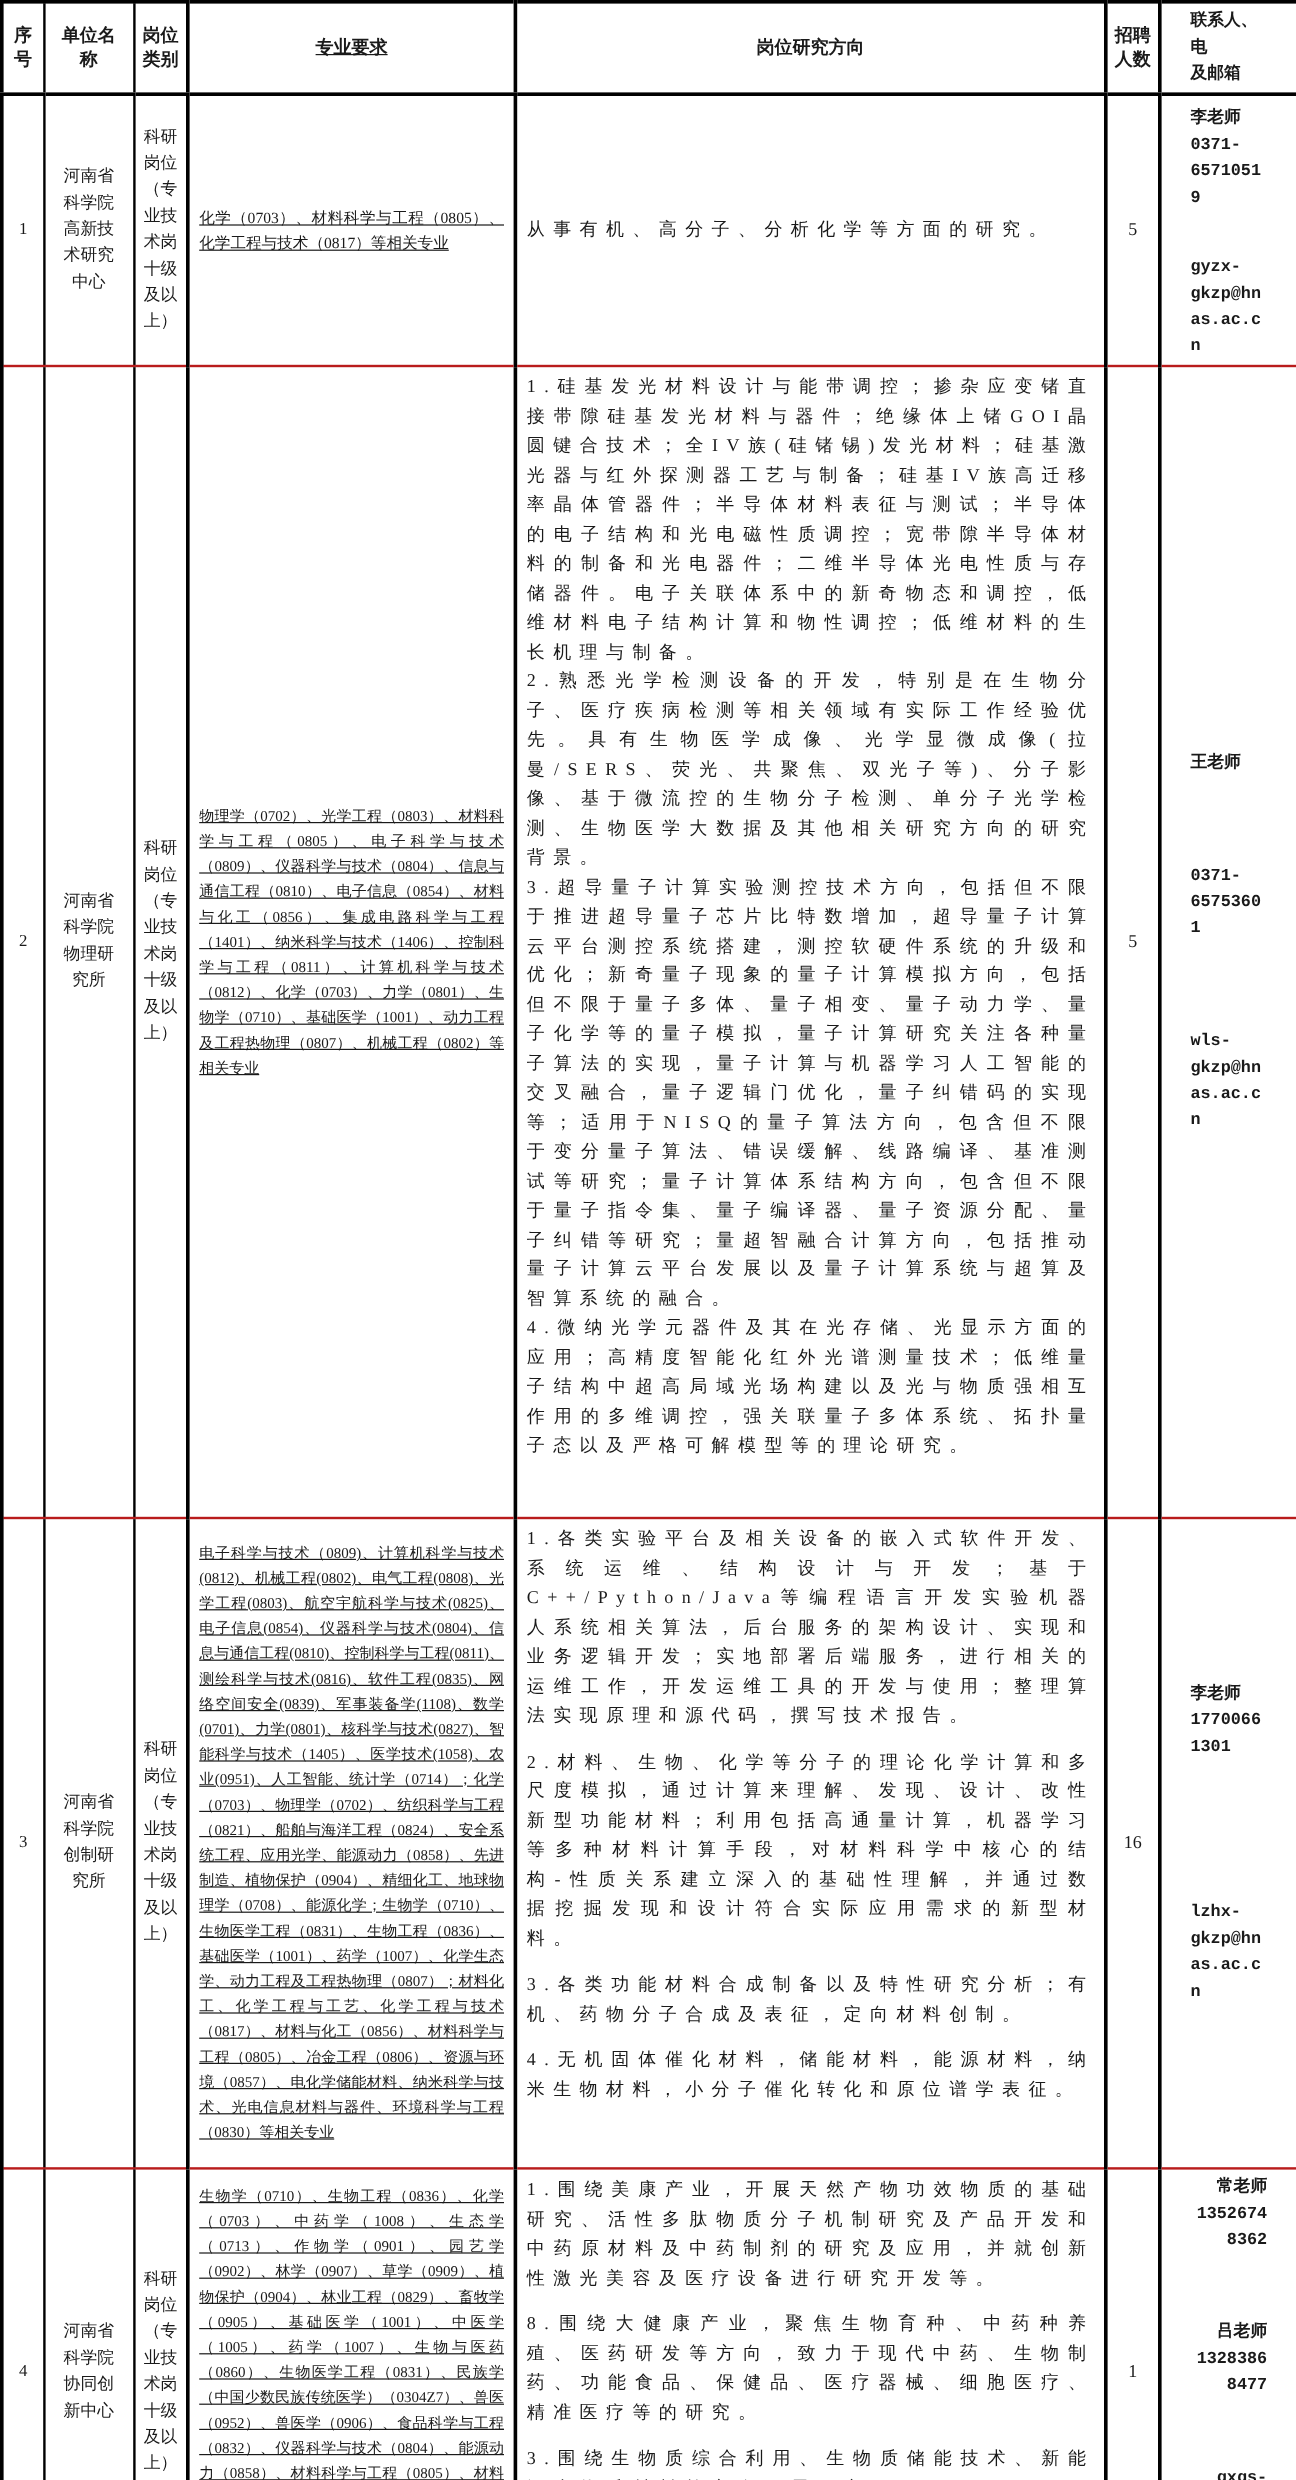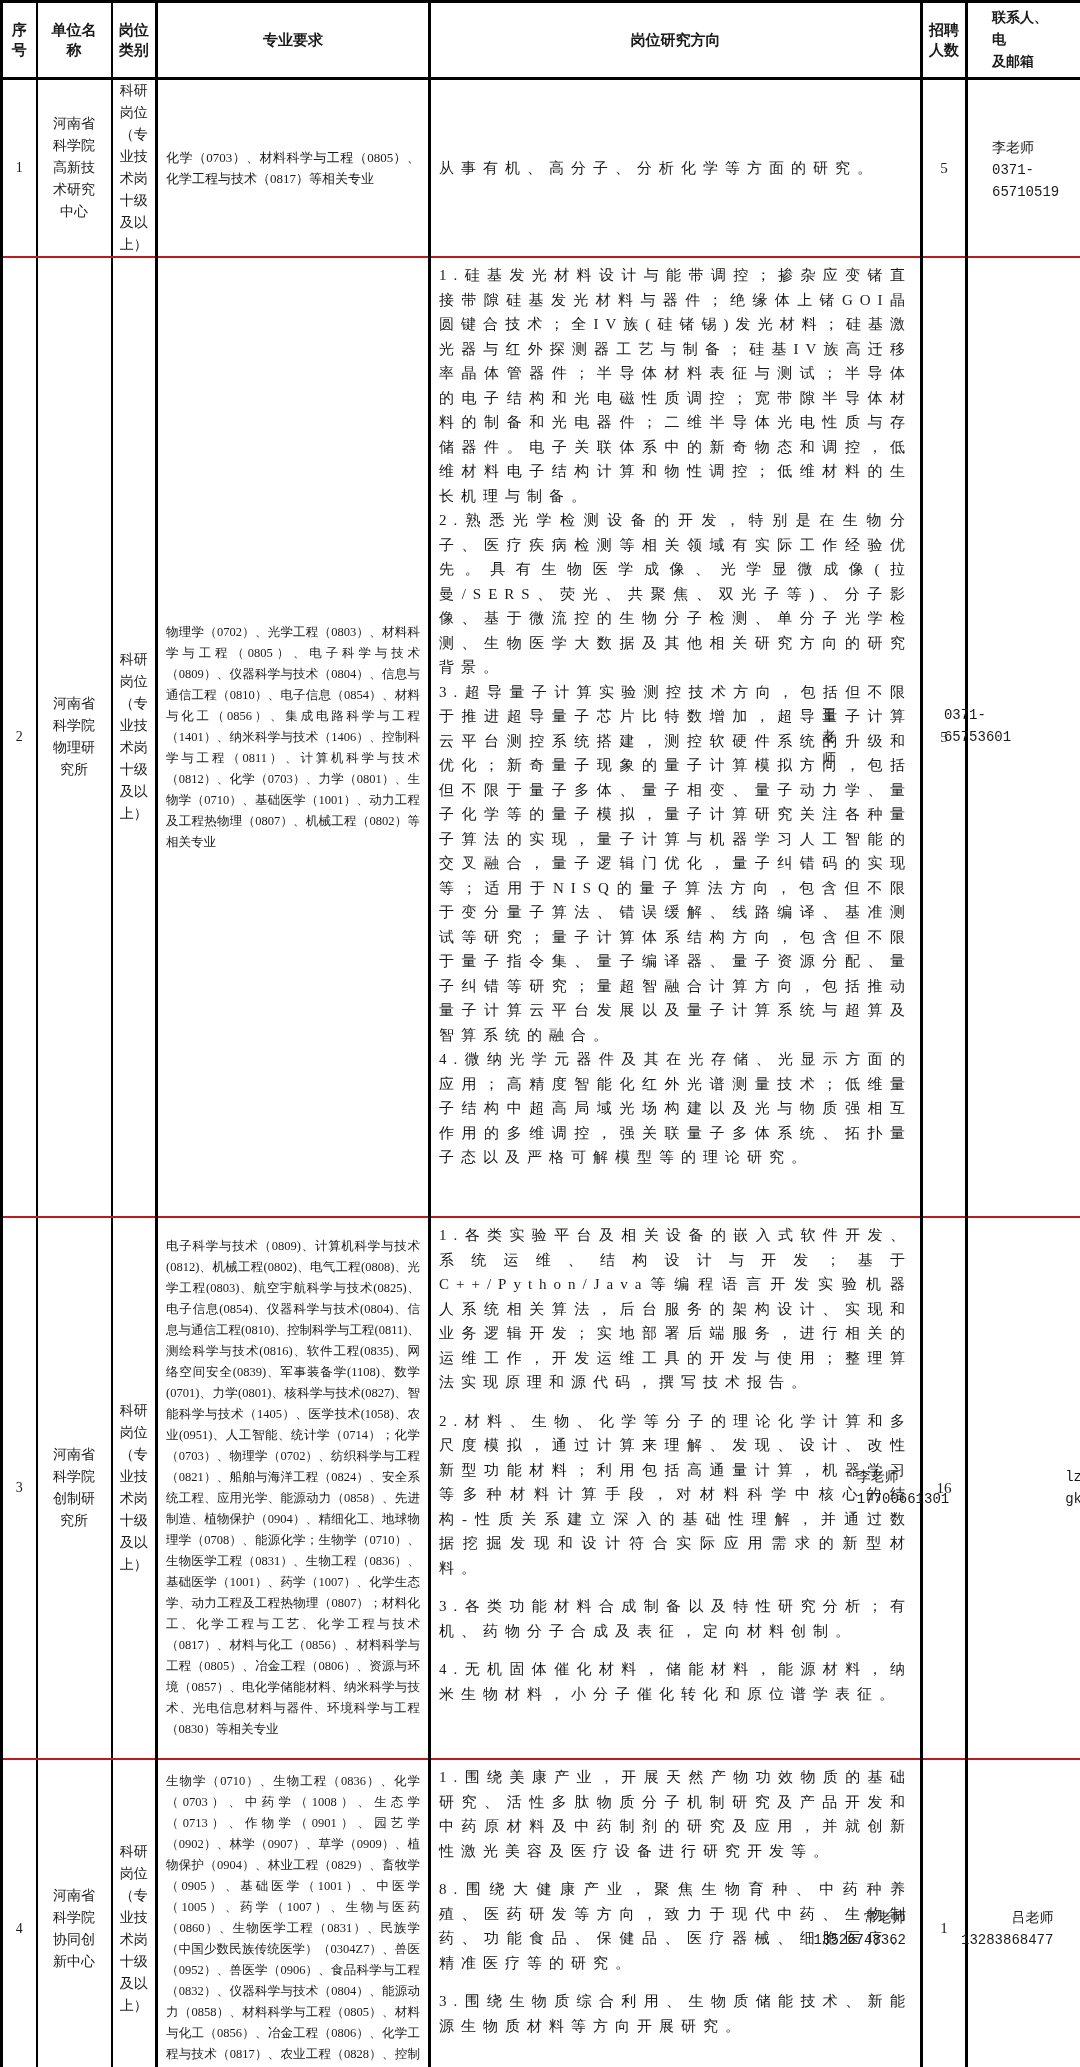--- a/index.html
+++ b/index.html
@@ -6,32 +6,32 @@
   body{width:1080px;font-family:"Liberation Serif","DejaVu Serif",serif;color:#1a1a1a;}
   table{width:1080px;border-collapse:collapse;table-layout:fixed;border:3px solid #000;}
   th,td{border:2px solid #000;padding:2px 4px;vertical-align:middle;box-sizing:border-box;}
   thead th{border-bottom:3px solid #000;font-size:15px;font-weight:bold;text-align:center;
            white-space:pre-line;line-height:20px;padding:2px 2px;}
   tbody td{border-bottom:2px solid #b91c1c;}
   .c-major,.c-research,.c-count,.c-contact{border-left:3px solid #000;}
   .c-no{text-align:center;font-size:14px;}
   .c-unit{text-align:center;font-size:14px;line-height:22px;padding:0 10px;}
   .c-type{text-align:center;font-size:14px;line-height:22px;padding:0 6px;}
-  .c-major{font-size:12.5px;line-height:21px;text-align:justify;text-justify:inter-character;padding:4px 8px;}
+  .c-major{font-size:12.5px;line-height:21px;text-align:justify;text-justify:inter-character;padding:4px 8px;text-decoration:underline;}
   .c-research{vertical-align:top;padding:5px 8px;}
   .c-research p{margin:0;font-size:15px;line-height:24.5px;letter-spacing:7px;
                 text-align:justify;text-justify:inter-character;}
   .r-gap p{margin-bottom:14px;}
   .r-center{vertical-align:middle;}
   .c-count{text-align:center;font-size:15px;margin-left:20px;}
   .c-contact{font-family:"Liberation Mono","Liberation Serif",monospace;font-size:14px;
              line-height:22px;padding:4px 24px;overflow-wrap:break-word;word-break:normal;}
-  .contact-box{display:flex;flex-direction:row;height:100%;}
+  .contact-box{display:flex;flex-direction:column;height:100%;font-weight:bold;}
   .contact-1{justify-content:flex-start;gap:36px;padding-top:4px;}
-  .contact-2{justify-content:center;gap:108px;margin-left:19px;}
+  .contact-2{justify-content:center;gap:72px;}
   .contact-3{justify-content:center;gap:116px;}
   .contact-4{justify-content:center;gap:55px;text-align:right;}
 </style>
 </head>
 <body>
 
 <table>
   <colgroup>
     <col style="width:35px">
       <col style="width:75px">

